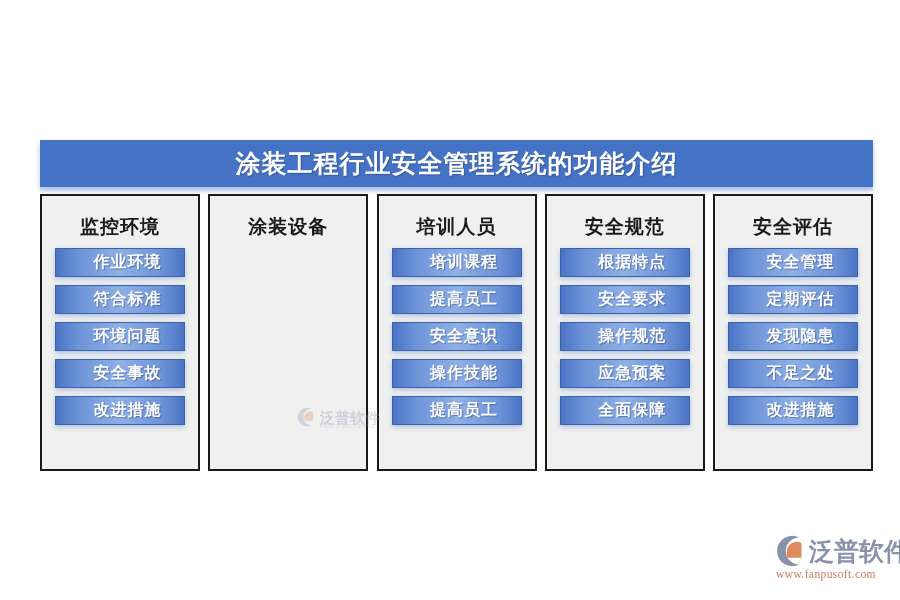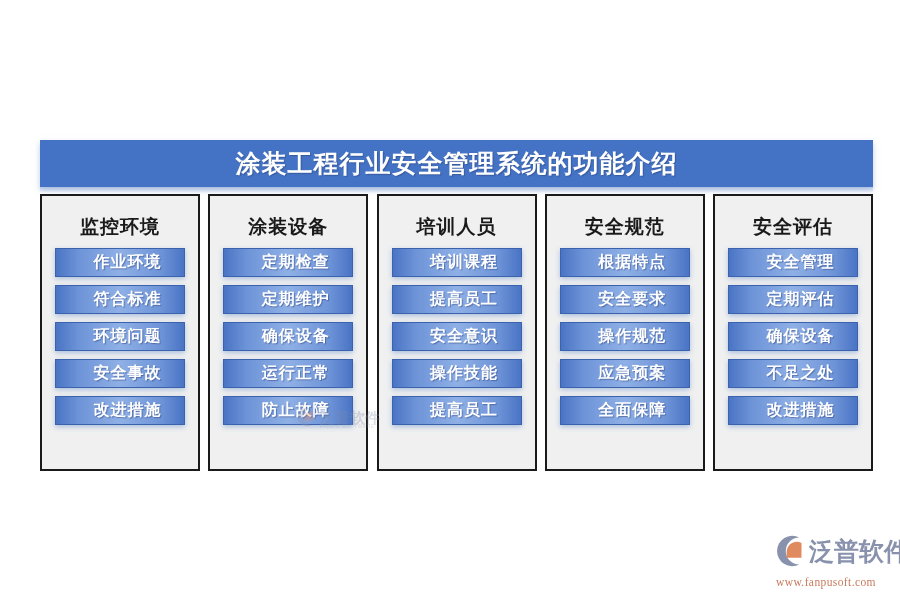--- a/index.html
+++ b/index.html
@@ -176,21 +176,21 @@
     letter-spacing: 0px;
     line-height: 1;
     margin-left: 2px;
     white-space: nowrap;
   }
   .brand-url {
     font-size: 11.5px;
     color: #c87b5e;
     font-family: "Liberation Serif", "DejaVu Serif", serif;
     letter-spacing: 0.4px;
-    margin-top: 8px;
+    margin-top: 0;
     margin-left: 3px;
     white-space: nowrap;
   }
 </style>
 </head>
 <body>
 
 <div id="infographic">
 
   <div class="title-bar">
@@ -216,37 +216,20 @@
             <span class="pill-label">安全事故</span>
           </div>
         <div class="pill">
             <span class="pill-label">改进措施</span>
           </div>
       </div>
     </div>
 
     <div class="column">
       <div class="col-header">涂装设备</div>
-      <div class="items">
-        <div class="pill">
-            <span class="pill-label">定期检查</span>
-          </div>
-        <div class="pill">
-            <span class="pill-label">定期维护</span>
-          </div>
-        <div class="pill">
-            <span class="pill-label">确保设备</span>
-          </div>
-        <div class="pill">
-            <span class="pill-label">运行正常</span>
-          </div>
-        <div class="pill">
-            <span class="pill-label">防止故障</span>
-          </div>
-      </div>
     </div>
 
     <div class="column">
       <div class="col-header">培训人员</div>
       <div class="items">
         <div class="pill">
             <span class="pill-label">培训课程</span>
           </div>
         <div class="pill">
             <span class="pill-label">提高员工</span>
@@ -287,21 +270,21 @@
     <div class="column">
       <div class="col-header">安全评估</div>
       <div class="items">
         <div class="pill">
             <span class="pill-label">安全管理</span>
           </div>
         <div class="pill">
             <span class="pill-label">定期评估</span>
           </div>
         <div class="pill">
-            <span class="pill-label">确保设备</span>
+            <span class="pill-label">发现隐患</span>
           </div>
         <div class="pill">
             <span class="pill-label">不足之处</span>
           </div>
         <div class="pill">
             <span class="pill-label">改进措施</span>
           </div>
       </div>
     </div>
 

